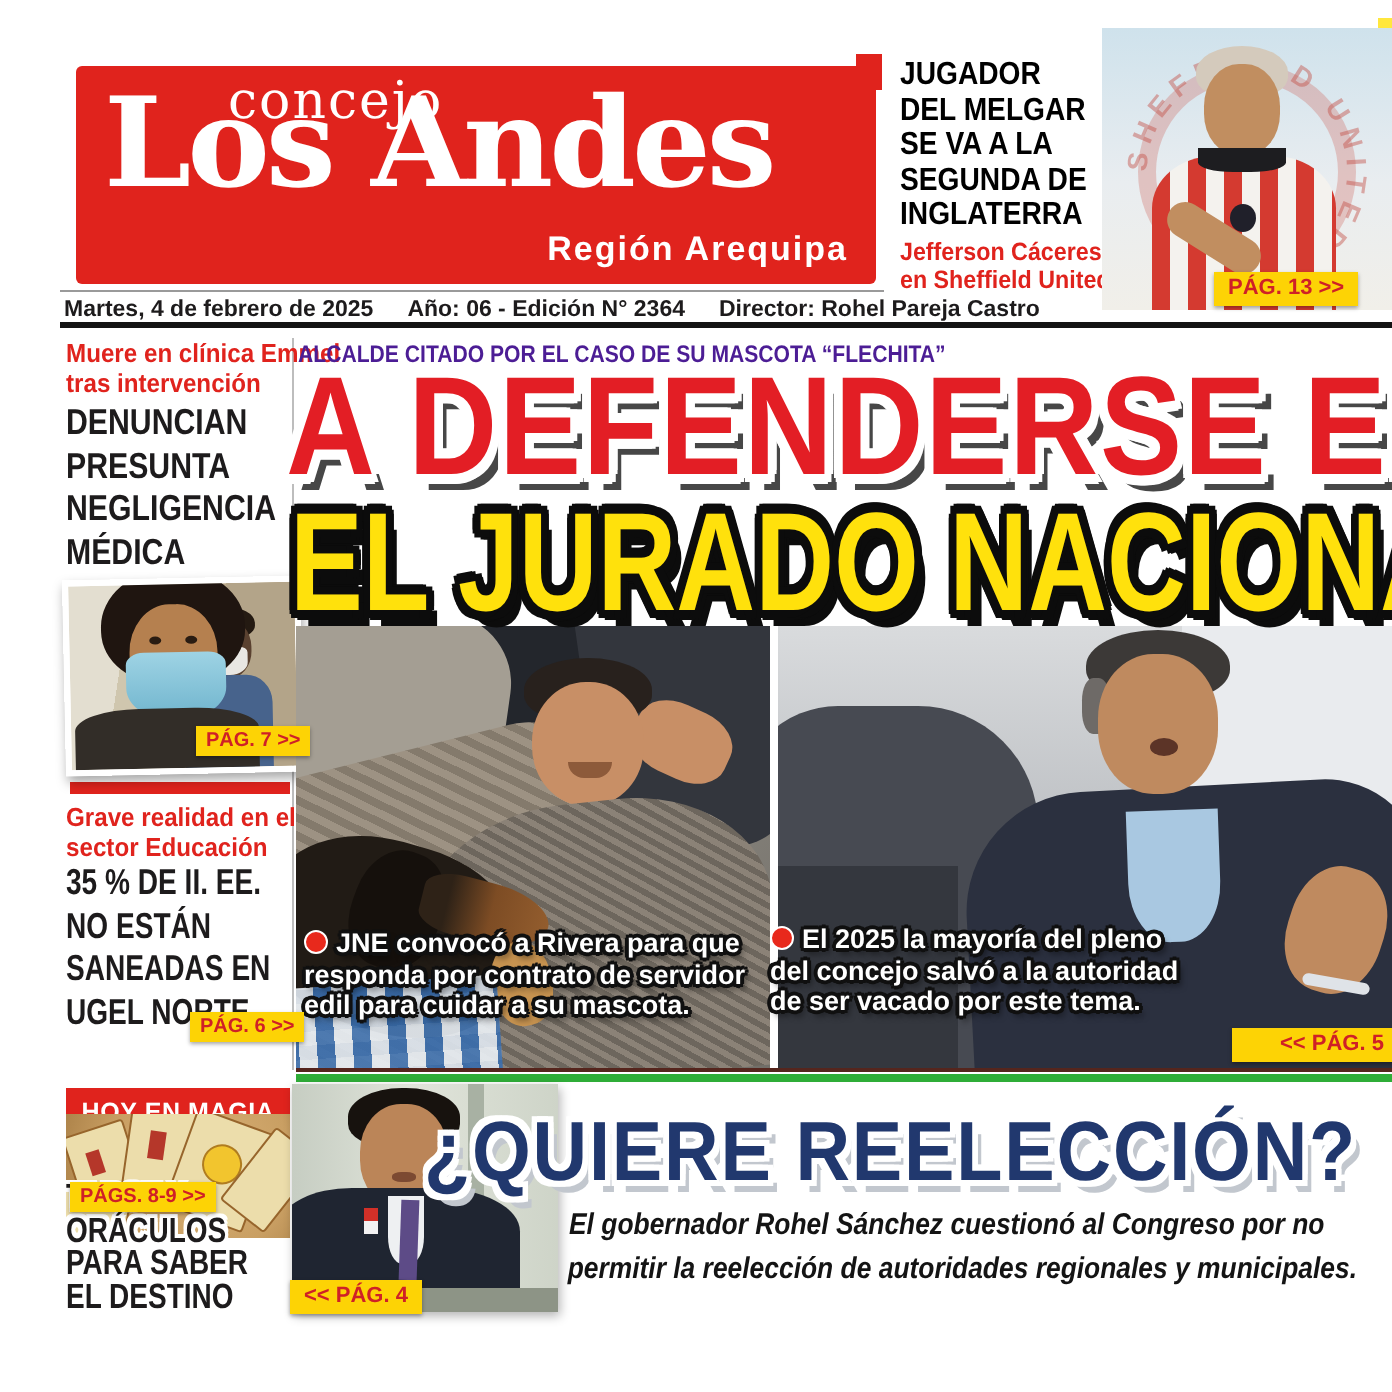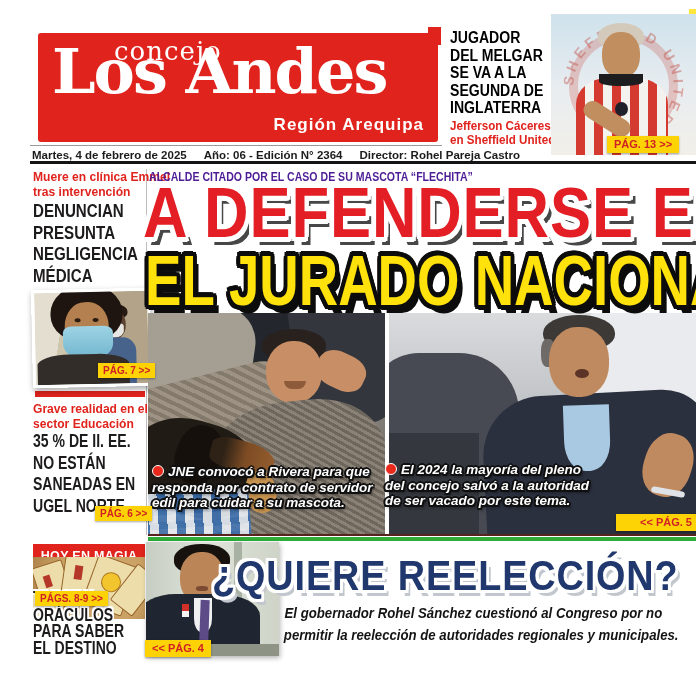--- a/index.html
+++ b/index.html
@@ -68,21 +68,21 @@
       -5px 0 0 #fff,5px 0 0 #fff,0 -5px 0 #fff,0 5px 0 #fff,
       -2px -5px 0 #fff,2px 5px 0 #fff,-5px 2px 0 #fff,5px -2px 0 #fff,7px 8px 0 #474747;}
   .ob{text-shadow:-4px -4px 0 #0c0c0c,4px -4px 0 #0c0c0c,-4px 4px 0 #0c0c0c,4px 4px 0 #0c0c0c,
       -5px 0 0 #0c0c0c,5px 0 0 #0c0c0c,0 -5px 0 #0c0c0c,0 5px 0 #0c0c0c,
       -2px -5px 0 #0c0c0c,2px 5px 0 #0c0c0c,-5px 2px 0 #0c0c0c,5px -2px 0 #0c0c0c,7px 8px 0 #0c0c0c;}
   .photo-strip{left:148px;top:313px;width:548px;height:221px;border-bottom:2px solid #55251d;z-index:1;}
   .photo-dog{position:absolute;left:0;top:0;width:237px;height:221px;overflow:hidden;
              background:linear-gradient(135deg,#bcb5ab,#908c84 45%,#716e68);}
   .photo-rivera{position:absolute;left:241px;top:0;width:307px;height:221px;overflow:hidden;
                 background:linear-gradient(180deg,#d9dbdd,#b9bcc0 55%,#a2a5a9);}
-  .caption{position:absolute;color:#fff;font-weight:700;font-style:italic;font-size:13.5px;line-height:15.5px;z-index:4;}
+  .caption{position:absolute;color:#fff;font-weight:700;font-size:13.5px;line-height:15.5px;z-index:4;}
   .ocap{text-shadow:-1.5px -1.5px 0 #101010,1.5px -1.5px 0 #101010,-1.5px 1.5px 0 #101010,1.5px 1.5px 0 #101010,
         -2px 0 0 #101010,2px 0 0 #101010,0 -2px 0 #101010,0 2px 0 #101010,2px 3px 3px rgba(0,0,0,.6);}
   .cap-left{left:152px;top:464px;width:228px;}
   .cap-right{left:385px;top:462px;width:210px;}
   .dot{display:inline-block;width:10px;height:10px;border-radius:50%;background:#e8291c;
        border:1.5px solid #fff;margin-right:4px;vertical-align:-1px;}
 
   
   .photo-gov{left:146px;top:542px;width:133px;height:114px;overflow:hidden;z-index:1;
              box-shadow:1px 2px 5px rgba(0,0,0,.3);background:linear-gradient(90deg,#c6cdc2,#e0e4da 45%,#ced4c8);}
@@ -255,21 +255,21 @@
       <div class="sh" style="left:186px;top:56px;width:14px;height:9px;background:#5c3427;border-radius:50%;"></div>
       <div class="sh" style="left:255px;top:120px;width:48px;height:64px;background:#bf8a5f;border-radius:45%;transform:rotate(18deg);"></div>
       <div class="sh" style="left:262px;top:176px;width:34px;height:6px;background:#dfe3e8;border-radius:3px;transform:rotate(10deg);"></div>
     </div>
   </div>
 
   <div class="caption ocap cap-left">
     <span class="dot"></span><span>JNE convocó a Rivera para que responda por contrato de servidor edil para cuidar a su mascota.</span>
   </div>
   <div class="caption ocap cap-right">
-    <span class="dot"></span><span>El 2024 la mayoría del pleno del concejo salvó a la autoridad de ser vacado por este tema.</span>
+    <span class="dot"></span><span>El 2025 la mayoría del pleno del concejo salvó a la autoridad de ser vacado por este tema.</span>
   </div>
   <span class="abs badge badge-p5">&lt;&lt; PÁG. 5</span>
 
   <div class="abs green-line"></div>
 
   <div class="abs photo-gov">
     <div class="sh" style="left:88px;top:0;width:8px;height:70px;background:#a8b1a3;"></div>
     <div class="sh" style="left:28px;top:2px;width:56px;height:30px;background:#17120e;border-radius:48% 48% 40% 40%;"></div>
     <div class="sh" style="left:34px;top:10px;width:44px;height:52px;background:#bb8558;border-radius:46%;"></div>
     <div class="sh" style="left:50px;top:44px;width:12px;height:5px;background:#7c4a32;border-radius:40%;"></div>

